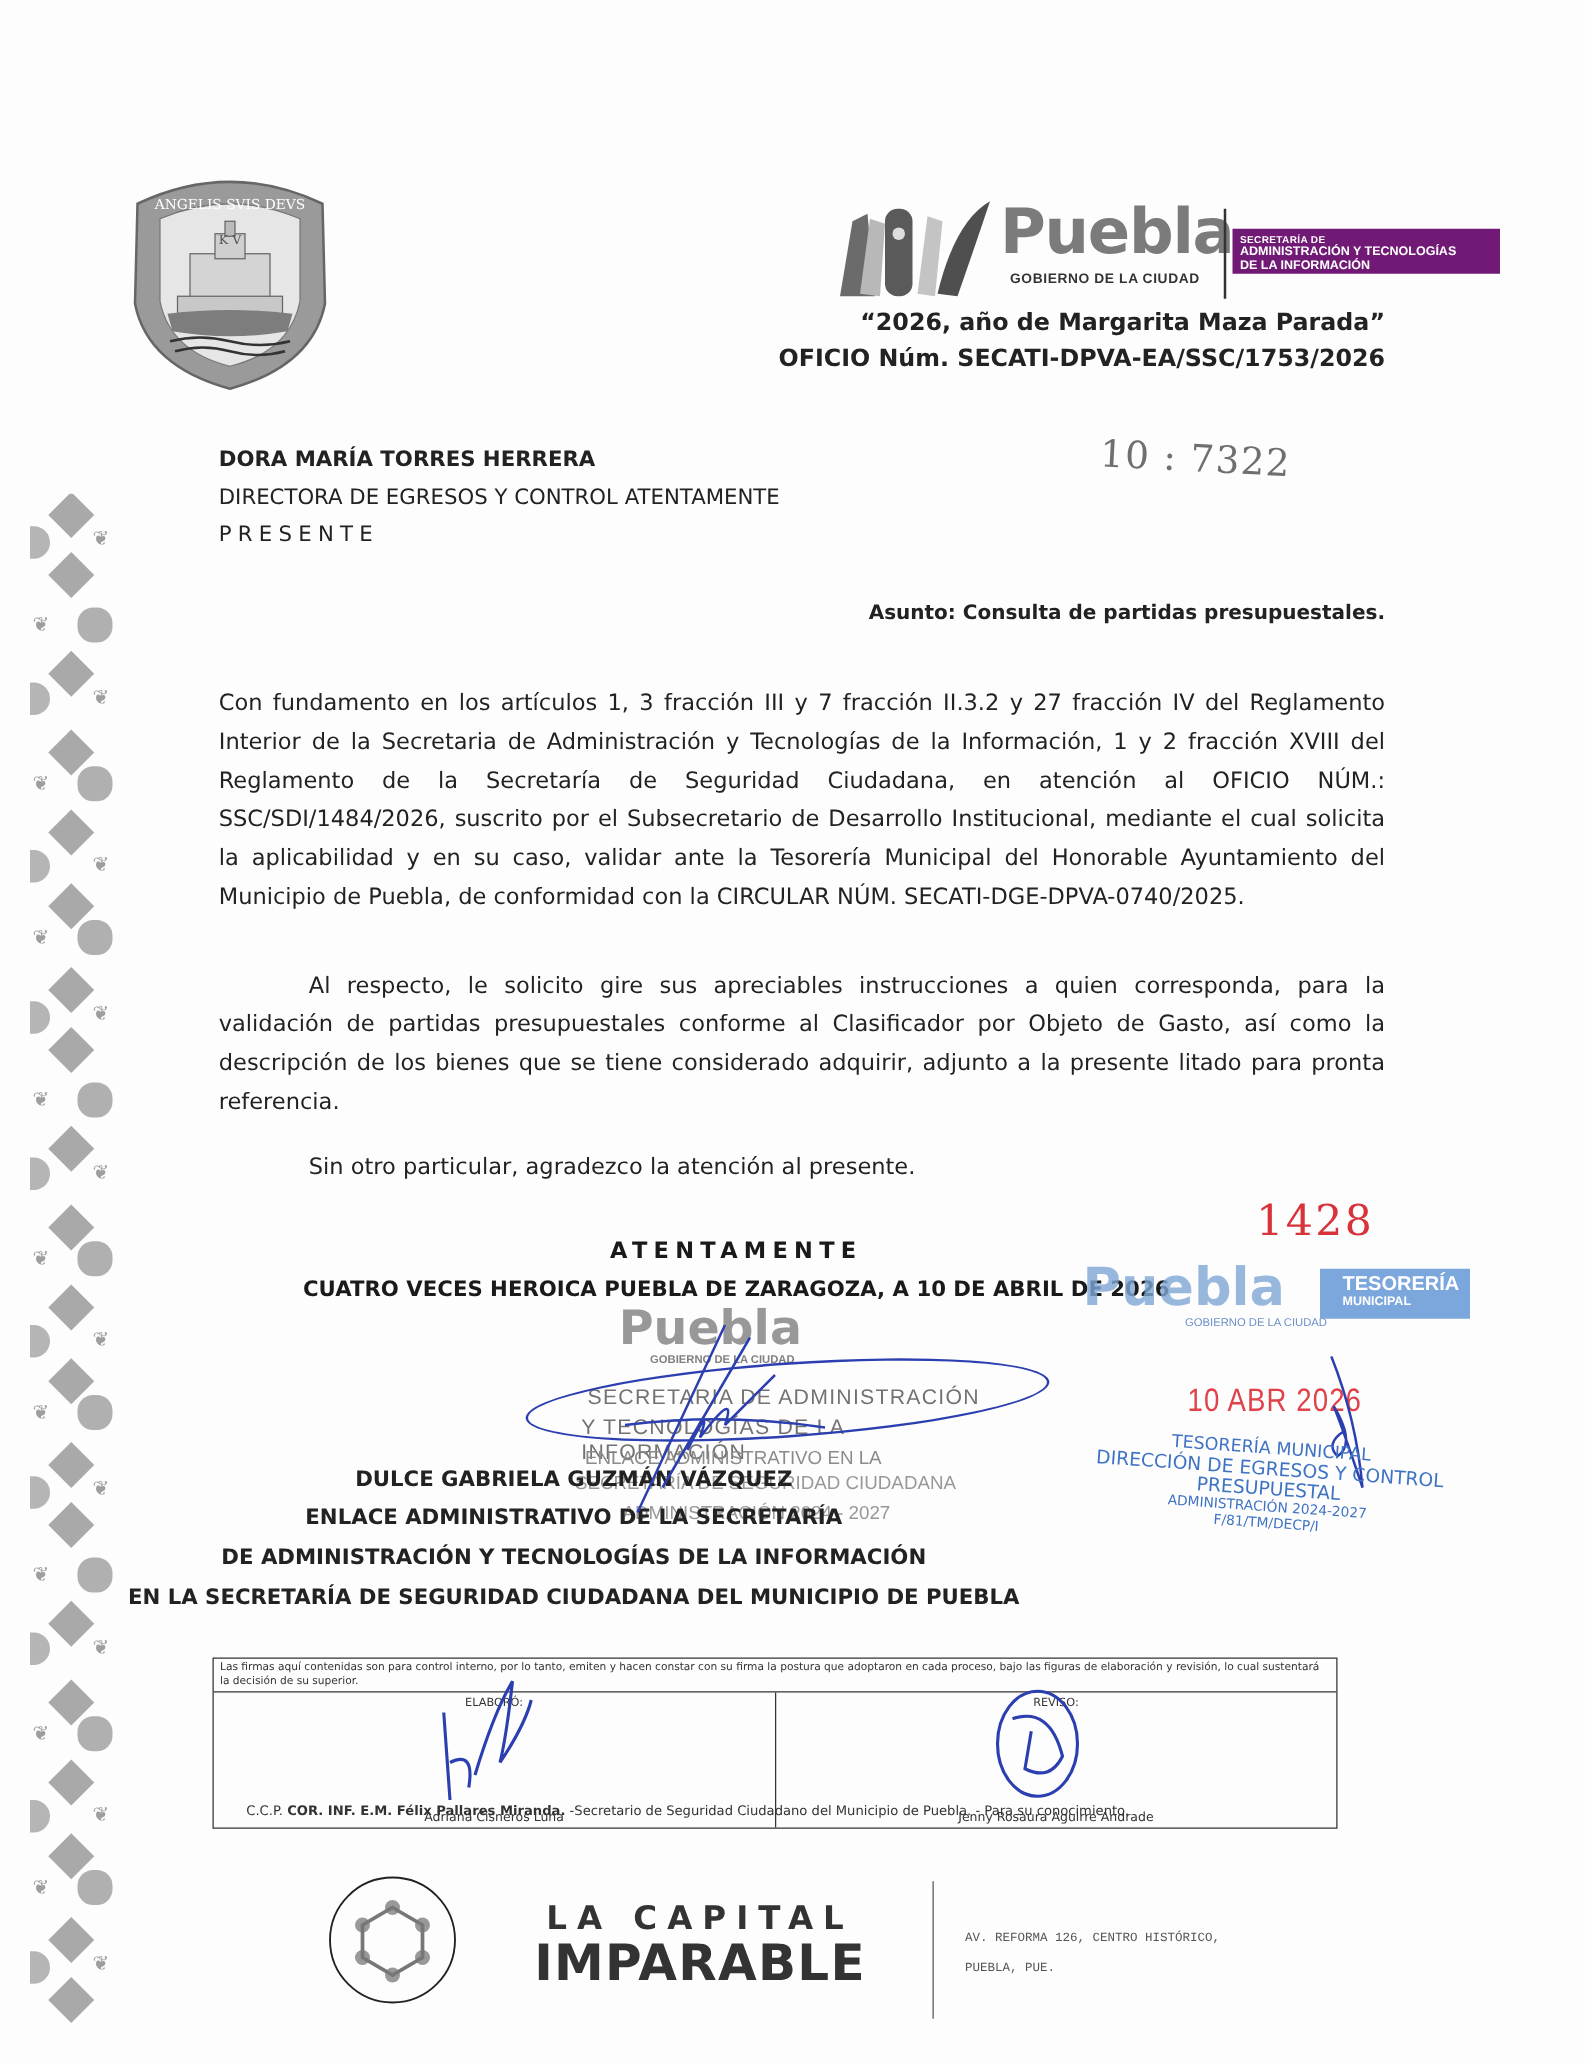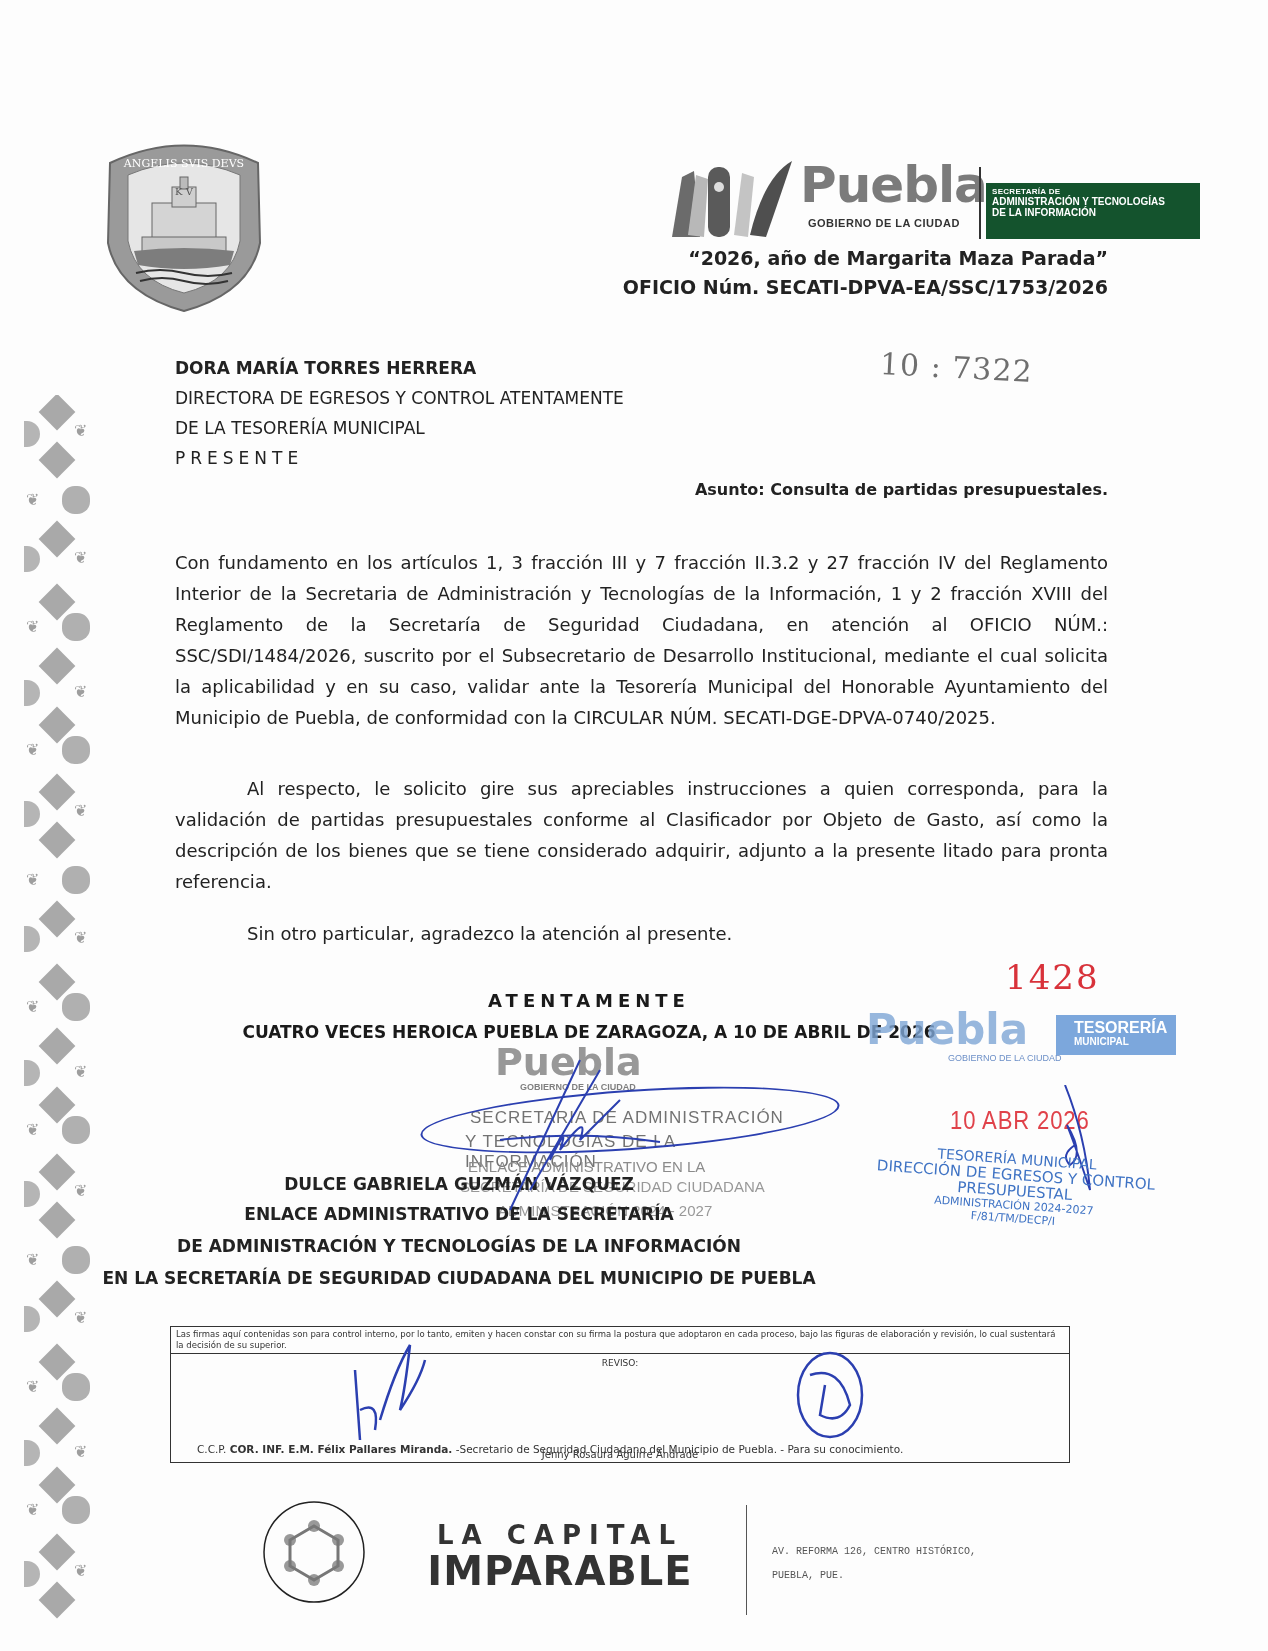--- a/index.html
+++ b/index.html
@@ -17,21 +17,21 @@
 
   
   .crest { left: 100px; top: 133px; width: 168px; height: 180px; }
 
   
   .logo-wrap { left: 668px; top: 155px; width: 530px; height: 90px; }
   .logo-art { position: absolute; left: 0; top: 2px; width: 130px; height: 82px; }
   .logo-word { position: absolute; left: 132px; top: 2px; font-family: "DejaVu Sans", sans-serif; font-weight: bold; font-size: 50px; color: #7b7b7b; letter-spacing: -1px; line-height: 56px; }
   .logo-sub { position: absolute; left: 140px; top: 62px; font-size: 11px; font-weight: bold; letter-spacing: 0.5px; color: #333; }
   .logo-divider { position: absolute; left: 311px; top: 12px; width: 2px; height: 72px; background: #333; }
-  .logo-box { position: absolute; left: 318px; top: 28px; width: 214px; height: 56px; background: #14532d; color: #fff; padding: 4px 6px; }
+  .logo-box { position: absolute; left: 318px; top: 28px; width: 214px; height: 36px; background: #701a75; color: #fff; padding: 4px 6px; }
   .logo-box .l1 { font-size: 8px; font-weight: bold; letter-spacing: 0.3px; }
   .logo-box .l2 { font-size: 10px; font-weight: bold; line-height: 11px; }
 
   .motto { right: 160px; top: 247px; font-size: 19px; font-weight: bold; color: #222; font-family: "DejaVu Sans", sans-serif; }
   .oficio { right: 160px; top: 276px; font-size: 19px; font-weight: bold; color: #222; font-family: "DejaVu Sans", sans-serif; }
 
   
   .handwritten { left: 880px; top: 350px; font-family: "DejaVu Serif", serif; font-size: 30px; color: #6f6f6f; transform: rotate(3deg); letter-spacing: 1px; }
 
   
@@ -225,21 +225,20 @@
 </div>
 
 <div class="abs motto">“2026, año de Margarita Maza Parada”</div>
 <div class="abs oficio">OFICIO Núm. SECATI-DPVA-EA/SSC/1753/2026</div>
 
 <div class="abs handwritten">10 : 7322</div>
 
 <div class="abs addressee">
   <div class="name">DORA MARÍA TORRES HERRERA</div>
   <div class="line">DIRECTORA DE EGRESOS Y CONTROL ATENTAMENTE</div>
-  <div class="line">DE LA TESORERÍA MUNICIPAL</div>
   <div class="presente">PRESENTE</div>
 </div>
 
 <div class="abs asunto">Asunto: Consulta de partidas presupuestales.</div>
 
 <div class="abs body-text p1">Con fundamento en los artículos 1, 3 fracción III y 7 fracción II.3.2 y 27 fracción IV del Reglamento Interior de la Secretaria de Administración y Tecnologías de la Información, 1 y 2 fracción XVIII del Reglamento de la Secretaría de Seguridad Ciudadana, en atención al OFICIO NÚM.: SSC/SDI/1484/2026, suscrito por el Subsecretario de Desarrollo Institucional, mediante el cual solicita la aplicabilidad y en su caso, validar ante la Tesorería Municipal del Honorable Ayuntamiento del Municipio de Puebla, de conformidad con la CIRCULAR NÚM. SECATI-DGE-DPVA-0740/2025.</div>
 <div class="abs body-text p2">Al respecto, le solicito gire sus apreciables instrucciones a quien corresponda, para la validación de partidas presupuestales conforme al Clasificador por Objeto de Gasto, así como la descripción de los bienes que se tiene considerado adquirir, adjunto a la presente litado para pronta referencia.</div>
 <div class="abs body-text p3">Sin otro particular, agradezco la atención al presente.</div>
 
 <div class="abs stamp-sec">
@@ -280,20 +279,24 @@
   <div class="a">TESORERÍA MUNICIPAL</div>
   <div class="b">DIRECCIÓN DE EGRESOS Y CONTROL</div>
   <div class="b">PRESUPUESTAL</div>
   <div class="c">ADMINISTRACIÓN 2024-2027</div>
   <div class="c">F/81/TM/DECP/I</div>
 </div>
 
 <div class="abs control-table">
   <div class="ct-note">Las firmas aquí contenidas son para control interno, por lo tanto, emiten y hacen constar con su firma la postura que adoptaron en cada proceso, bajo las figuras de elaboración y revisión, lo cual sustentará la decisión de su superior.</div>
   <div class="ct-row">
+    <div class="ct-cell">
+      <div class="ct-role">ELABORÓ:</div>
+      <div class="ct-person">Adriana Cisneros Luna</div>
+    </div>
     <div class="ct-cell">
       <div class="ct-role">REVISO:</div>
       <div class="ct-person">Jenny Rosaura Aguirre Andrade</div>
     </div>
   </div>
 </div>
 <svg class="abs sig-elab" viewBox="0 0 80 110">
   <path d="M5 30 L10 100 M10 70 Q30 60 25 90 M30 80 Q45 30 60 5 Q55 50 50 70 Q70 40 75 20" stroke="#2b3fb0" stroke-width="2.5" fill="none"></path>
 </svg>
 <svg class="abs sig-rev" viewBox="0 0 90 100">

